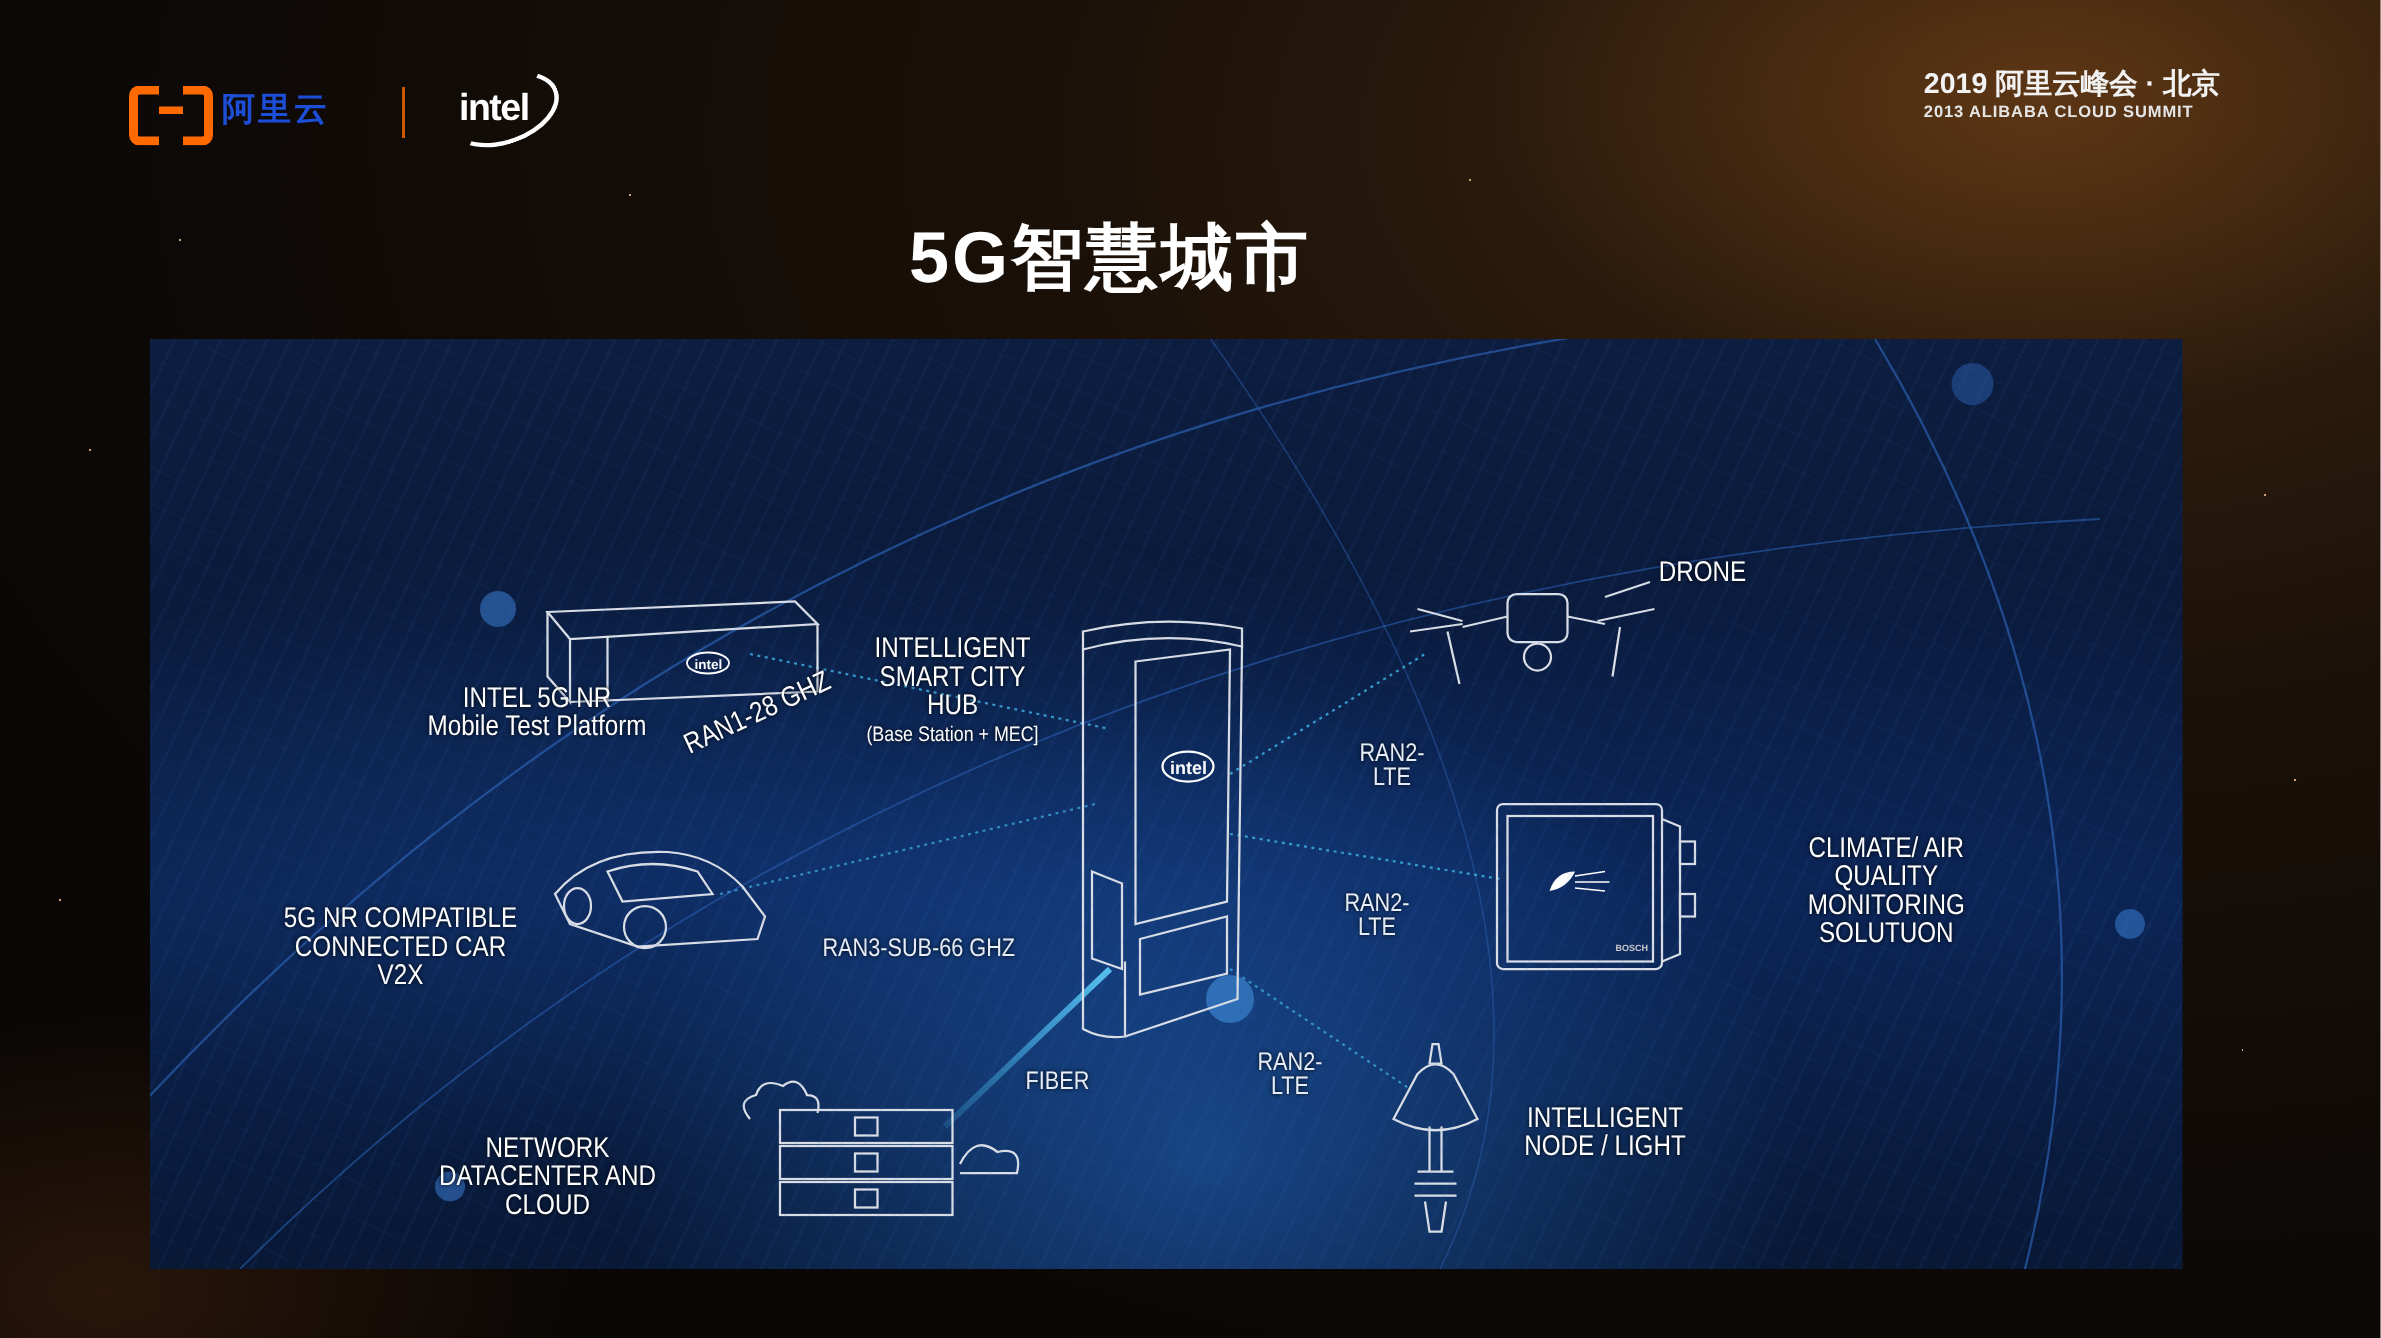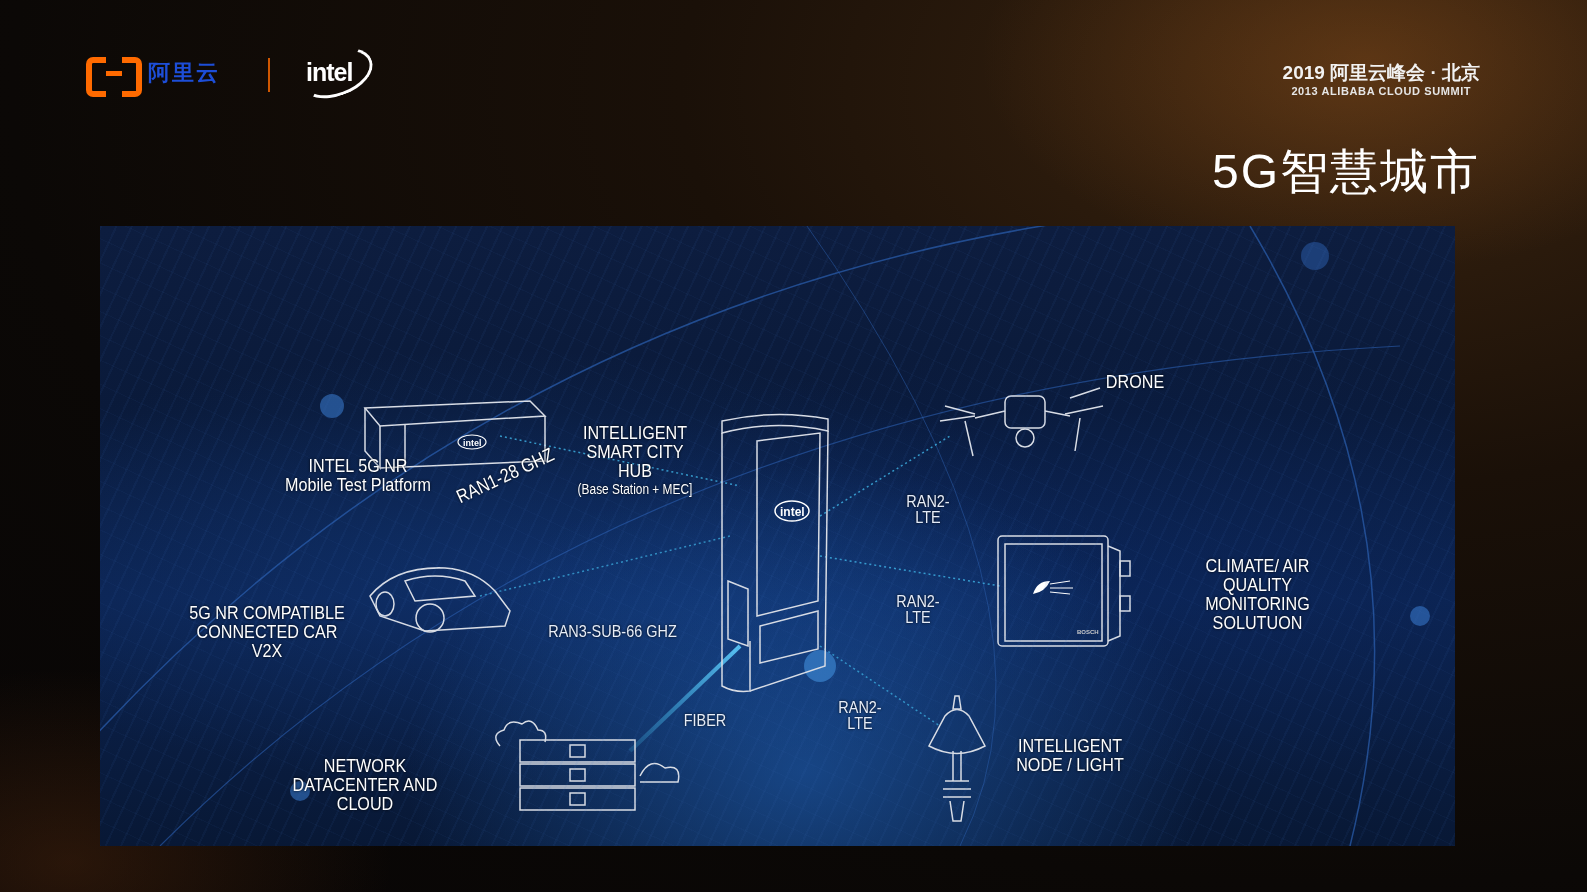--- a/index.html
+++ b/index.html
@@ -31,26 +31,26 @@
   .aliyun-mark .l, .aliyun-mark .r { position:absolute; top:2px; width:14px; height:28px; border:6px solid #ff6a00; }
   .aliyun-mark .l { left:0; border-right:none; border-radius:7px 0 0 7px; }
   .aliyun-mark .r { right:0; border-left:none; border-radius:0 7px 7px 0; }
   .aliyun-mark .m { position:absolute; left:20px; top:16px; width:16px; height:5px; background:#ff6a00; }
   .aliyun-text { font-size:22px; font-weight:bold; color:#1d4ed8; letter-spacing:2px; line-height:36px; }
   .logo-sep { position:absolute; left:268px; top:58px; width:2px; height:34px; background:#ff6a00; opacity:.8; }
   .logo-intel { position:absolute; left:298px; top:50px; width:76px; height:46px; }
   .intel-ring { position:absolute; inset:0; border:3px solid #fff; border-radius:50%; border-top-color:transparent; border-left-color:transparent; transform:rotate(-20deg); }
   .intel-text { position:absolute; left:8px; top:8px; font-size:25px; font-weight:bold; color:#fff; letter-spacing:-1px; }
 
-  .summit { position:absolute; right:107px; top:62px; text-align:center; }
+  .summit { position:absolute; right:107px; top:46px; text-align:left; }
   .summit .cn { font-size:19px; font-weight:bold; color:#f2f2f2; line-height:22px; }
   .summit .en { font-size:11px; font-weight:bold; color:#e6e6e6; letter-spacing:.6px; line-height:14px; }
 
-  .title { position:absolute; left:0; width:1480px; top:140px; text-align:right;
-    font-size:48px; font-weight:normal; color:#fff; letter-spacing:2px; }
+  .title { position:absolute; left:0; width:1480px; top:140px; text-align:center;
+    font-size:48px; font-weight:bold; color:#fff; letter-spacing:2px; }
 
   
   .panel { position:absolute; left:100px; top:226px; width:1355px; height:620px; overflow:hidden;
     background:
       radial-gradient(ellipse at 52% 88%, rgba(40,120,220,.45), transparent 40%),
       radial-gradient(ellipse at 30% 55%, rgba(20,70,150,.35), transparent 45%),
       radial-gradient(ellipse at 75% 55%, rgba(10,40,100,.4), transparent 45%),
       linear-gradient(180deg, #0d1d3f 0%, #0a1a3a 30%, #0c2350 60%, #081835 100%);
   }
   .panel::after { content:""; position:absolute; inset:0;

